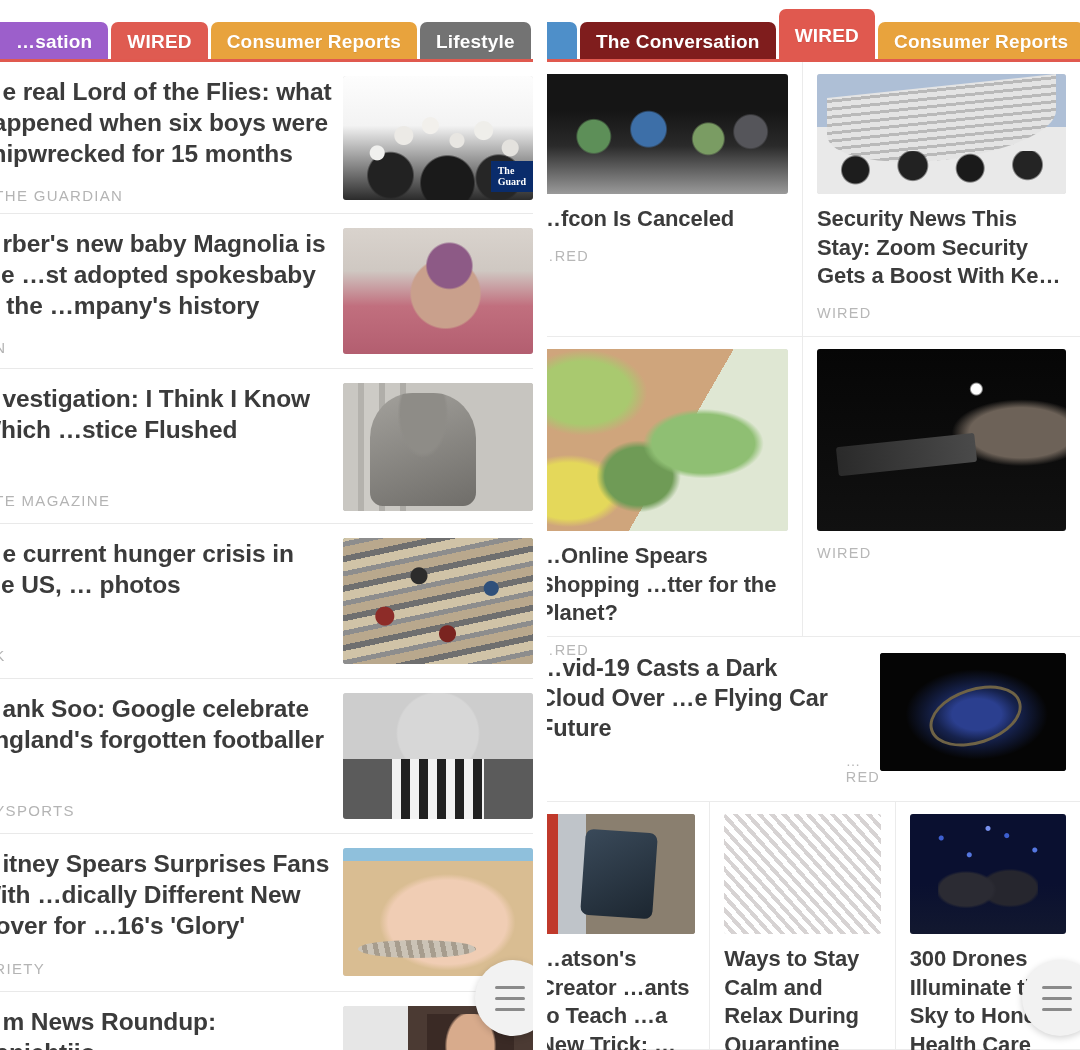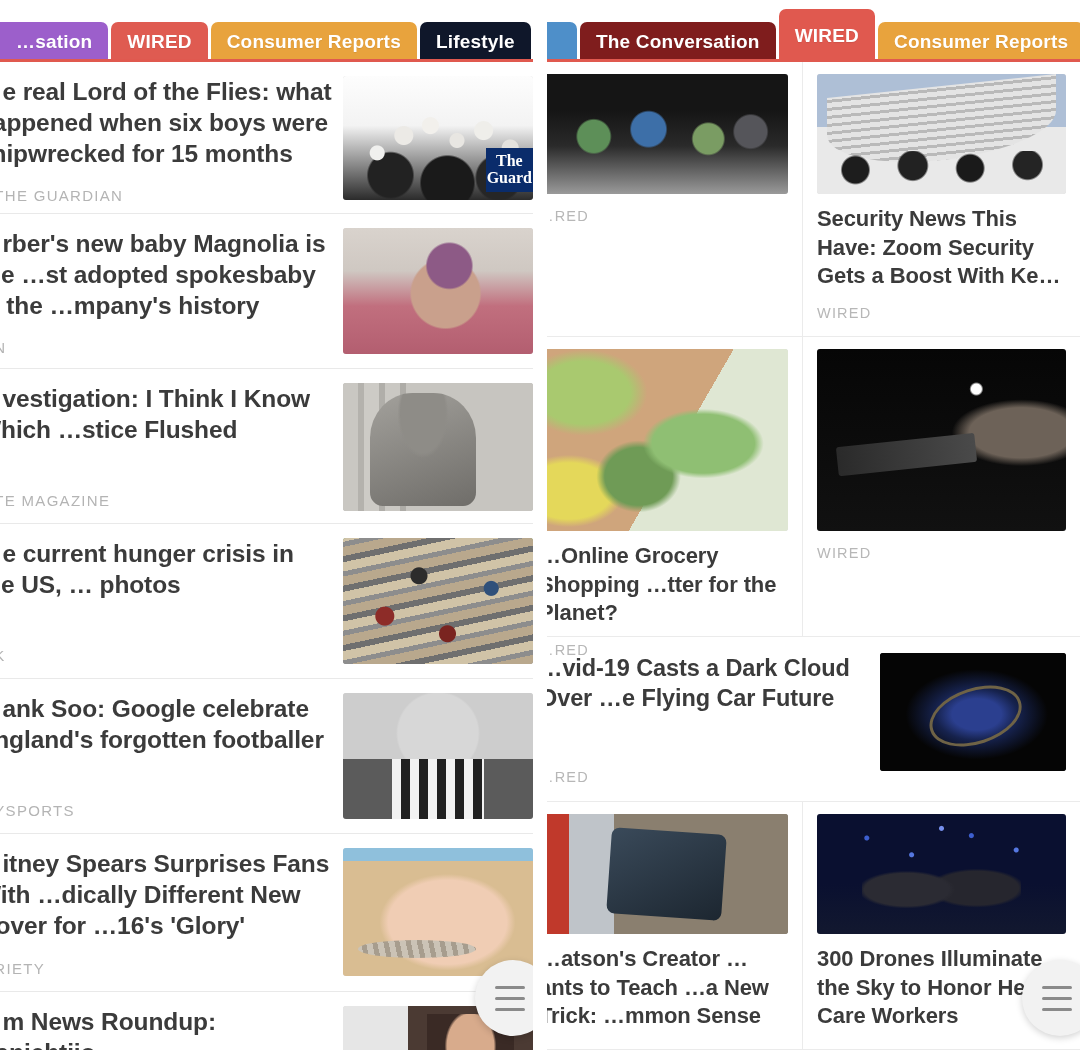--- a/index.html
+++ b/index.html
@@ -146,21 +146,21 @@
   .row-wide .card { padding-bottom: 10px; }
   .row-wide .card-img { height: 182px; }
 
   
   .row-h {
     display: flex;
     border-bottom: 1px solid #ebebeb;
     padding: 16px 14px 16px 14px;
     background: #fff;
   }
-  .row-h .h-text { flex: 1 1 auto; min-width: 0; display:flex; flex-direction:column; }
+  .row-h .h-text { flex: 1 1 auto; min-width: 0; display:flex; }
   .row-h .h-title {
     font-size: 23.5px; line-height: 1.28; font-weight: bold;
     color: #3b3b3b; letter-spacing: -0.1px;
   }
   .row-h .h-source {
     margin-top: auto; padding-top: 30px;
     font-size: 14.5px; color: #b7b7b7; letter-spacing: 1.2px;
     text-transform: uppercase;
   }
   .row-h .h-thumb {
@@ -198,23 +198,23 @@
       radial-gradient(circle at 60% 52%, #e8e6e2 0 7px, transparent 8px),
       radial-gradient(circle at 74% 44%, #efeeea 0 9px, transparent 10px),
       radial-gradient(circle at 88% 58%, #e4e2de 0 8px, transparent 9px),
       radial-gradient(circle at 25% 80%, #222 0 22px, transparent 24px),
       radial-gradient(circle at 55% 86%, #1a1a1a 0 26px, transparent 28px),
       radial-gradient(circle at 82% 82%, #262626 0 22px, transparent 24px),
       linear-gradient(#fdfdfd 0%, #f3f3f3 40%, #2b2b2b 100%);
   }
   .guardian-badge {
     position: absolute; right: 0; bottom: 8px;
-    background: #0a2c6b; color:#fff; font-size: 16px; font-weight:bold;
-    line-height: 1.05; padding: 5px 1px; font-family: "Liberation Serif", serif;
-    text-align: center;
+    background: #0a2c6b; color:#fff; font-size: 10px; font-weight:bold;
+    line-height: 1.05; padding: 5px 7px; font-family: "Liberation Serif", serif;
+    text-align: left;
   }
   .ph-baby {
     background:
       radial-gradient(circle at 56% 30%, #8d5a86 0 22px, transparent 24px),
       radial-gradient(circle at 54% 52%, #c9a08c 0 34px, transparent 36px),
       linear-gradient(#d9d3cd 0%, #cfc8c2 34%, #c16f7e 62%, #b35e70 100%);
   }
   .ph-statue {
     background:
       linear-gradient(90deg,
@@ -379,21 +379,21 @@
     <div class="tabstrip">
       <div class="tab frag-left" style="background:#9C5FCB">
         <span>…sation</span>
       </div>
       <div class="tab" style="background:#DF5B51">
         <span>WIRED</span>
       </div>
       <div class="tab" style="background:#E8A33D">
         <span>Consumer Reports</span>
       </div>
-      <div class="tab" style="background:#0f172a">
+      <div class="tab" style="background:#737373">
         <span>Lifestyle</span>
       </div>
 
       <div class="tabstrip-underline"></div>
     </div>
 
     <div class="listwrap">
 
       <div class="list-item" style="height:152px">
         <div class="li-text">
@@ -498,37 +498,38 @@
       <div class="tabstrip-underline"></div>
     </div>
 
     <div class="gridwrap">
 
       <div class="row" style="height:275px">
         <div class="card">
           <div class="card-img">
             <div class="ph ph-defcon"></div>
           </div>
+          <div class="card-title">…fcon Is Canceled</div>
           <div class="card-source">…RED</div>
         </div>
         <div class="card">
           <div class="card-img">
             <div class="ph ph-hotel"></div>
           </div>
-          <div class="card-title">Security News This Have: Zoom Security Gets a Boost With Ke…</div>
+          <div class="card-title">Security News This Stay: Zoom Security Gets a Boost With Ke…</div>
           <div class="card-source">WIRED</div>
         </div>
       </div>
 
       <div class="row row-wide" style="height:300px">
         <div class="card">
           <div class="card-img">
             <div class="ph ph-grocery"></div>
           </div>
-          <div class="card-title">…Online Grocery Shopping …tter for the Planet?</div>
+          <div class="card-title">…Online Spears Shopping …tter for the Planet?</div>
           <div class="card-source">…RED</div>
         </div>
         <div class="card">
           <div class="card-img">
             <div class="ph ph-cod"></div>
           </div>
           <div class="card-source">WIRED</div>
         </div>
       </div>
 
@@ -541,20 +542,27 @@
           <div class="ph ph-flyingcar"></div>
         </div>
       </div>
 
       <div class="row" style="height:248px">
         <div class="card">
           <div class="card-img">
             <div class="ph ph-watson"></div>
           </div>
           <div class="card-title">…atson's Creator …ants to Teach …a New Trick: …mmon Sense</div>
+          <div class="card-source"></div>
+        </div>
+        <div class="card">
+          <div class="card-img">
+            <div class="ph ph-calm"></div>
+          </div>
+          <div class="card-title">Ways to Stay Calm and Relax During Quarantine</div>
           <div class="card-source"></div>
         </div>
         <div class="card">
           <div class="card-img">
             <div class="ph ph-drones"></div>
           </div>
           <div class="card-title">300 Drones Illuminate the Sky to Honor Health Care Workers</div>
           <div class="card-source"></div>
         </div>
       </div>

